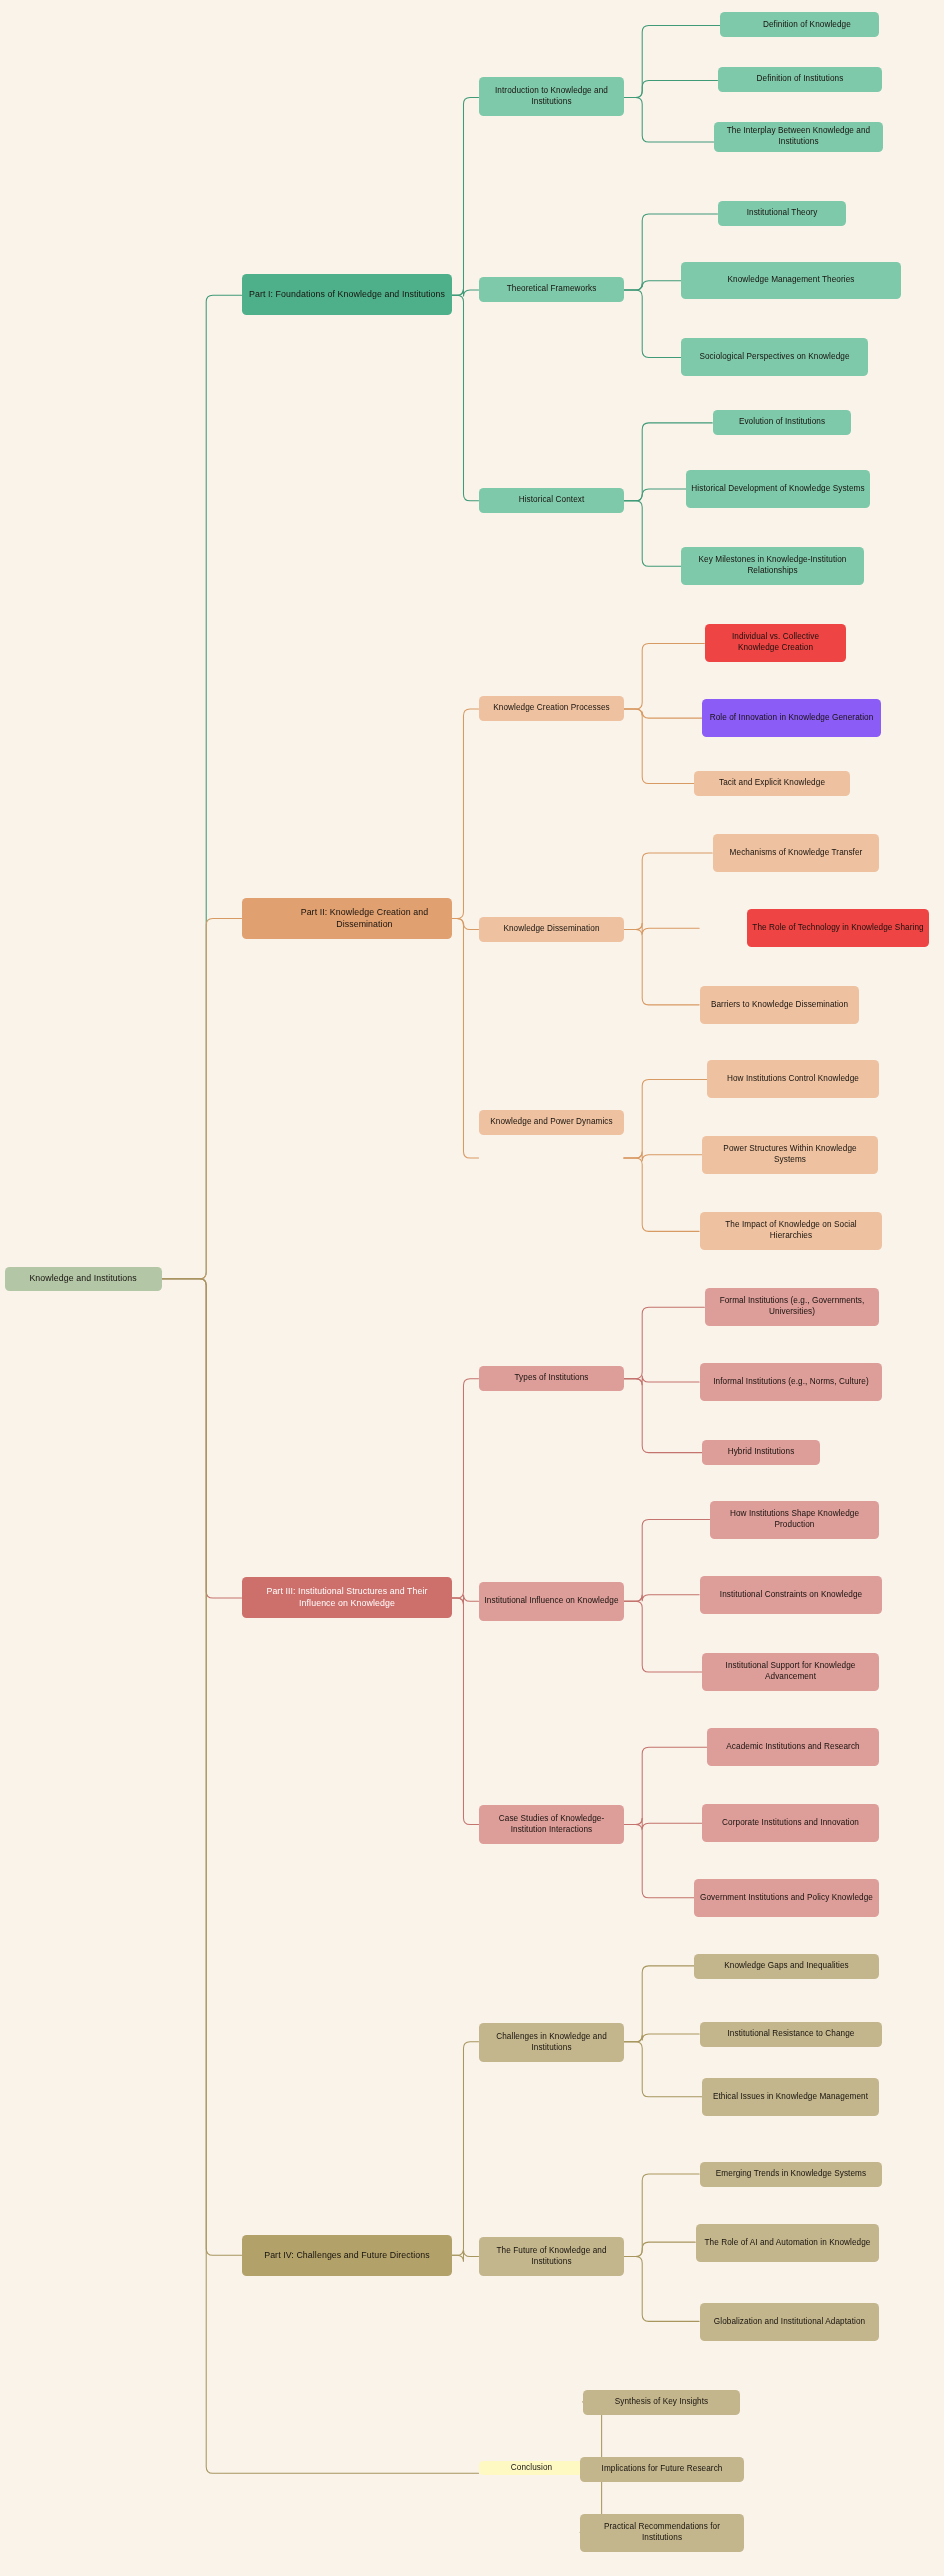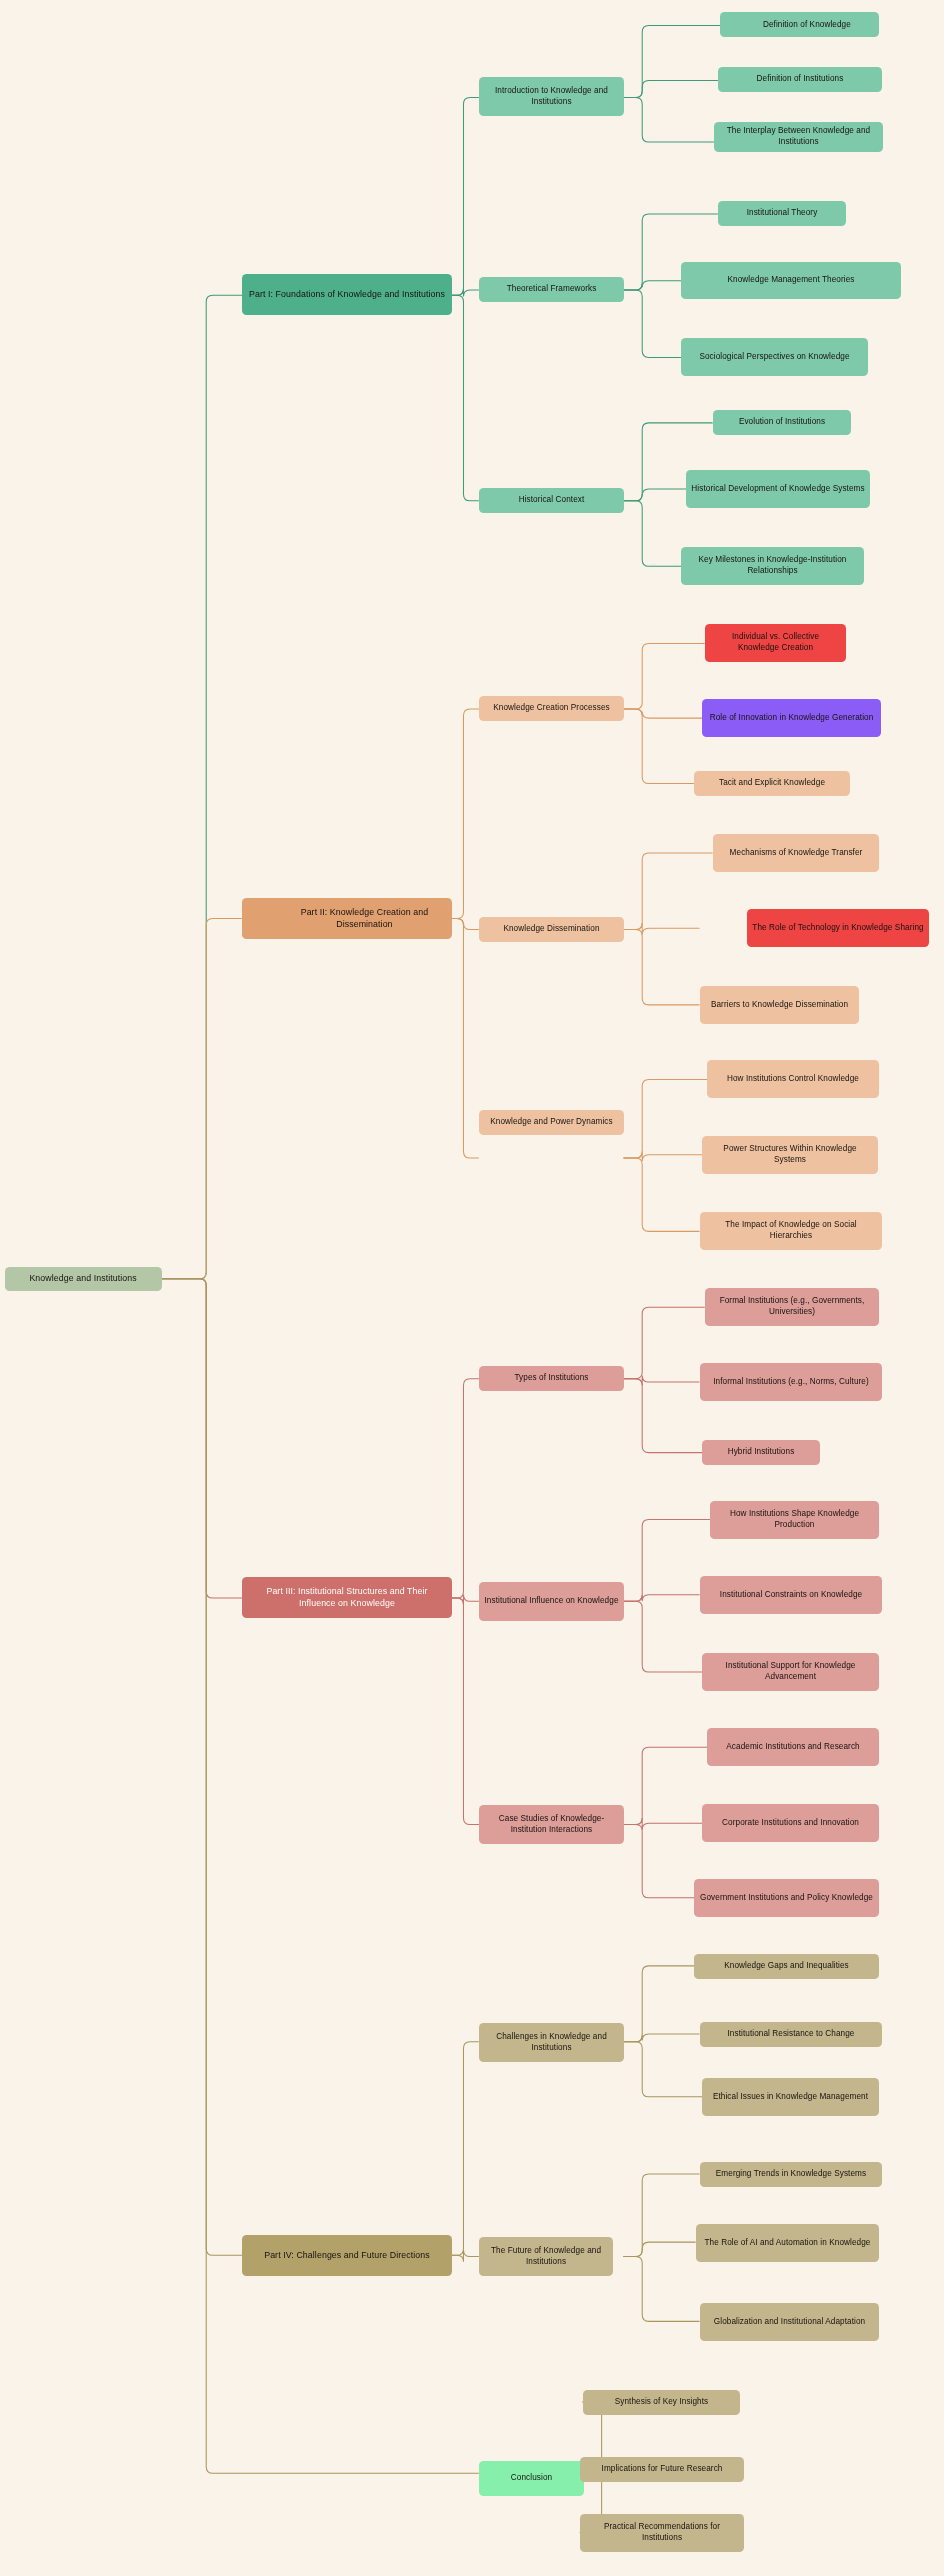--- a/index.html
+++ b/index.html
@@ -214,33 +214,33 @@
     </div>
     <div class="node l3" style="left: 694px; top: 1954px; width: 185px; height: 25px; background: rgb(195, 182, 140); color: rgb(23, 18, 14);">
       <span>Knowledge Gaps and Inequalities</span>
     </div>
     <div class="node l3" style="left: 700px; top: 2022px; width: 182px; height: 25px; background: rgb(195, 182, 140); color: rgb(23, 18, 14);">
       <span>Institutional Resistance to Change</span>
     </div>
     <div class="node l3" style="left: 702px; top: 2078px; width: 177px; height: 38px; background: rgb(195, 182, 140); color: rgb(23, 18, 14);">
       <span>Ethical Issues in Knowledge Management</span>
     </div>
-    <div class="node l2" style="left: 479px; top: 2237px; width: 134px; height: 39px; background: rgb(195, 182, 140); color: rgb(23, 18, 14);">
+    <div class="node l2" style="left: 479px; top: 2237px; width: 145px; height: 39px; background: rgb(195, 182, 140); color: rgb(23, 18, 14);">
       <span>The Future of Knowledge and Institutions</span>
     </div>
     <div class="node l3" style="left: 700px; top: 2162px; width: 182px; height: 25px; background: rgb(195, 182, 140); color: rgb(23, 18, 14);">
       <span>Emerging Trends in Knowledge Systems</span>
     </div>
     <div class="node l3" style="left: 696px; top: 2224px; width: 183px; height: 38px; background: rgb(195, 182, 140); color: rgb(23, 18, 14);">
       <span>The Role of AI and Automation in Knowledge</span>
     </div>
     <div class="node l3" style="left: 700px; top: 2303px; width: 179px; height: 38px; background: rgb(195, 182, 140); color: rgb(23, 18, 14);">
       <span>Globalization and Institutional Adaptation</span>
     </div>
-    <div class="node l2" style="left: 479px; top: 2461px; width: 105px; height: 35px; background: #86efac; color: rgb(23, 18, 14);">
+    <div class="node l2" style="left: 479px; top: 2461px; width: 105px; height: 14px; background: #fef9c3; color: rgb(23, 18, 14);">
       <span>Conclusion</span>
     </div>
     <div class="node l3" style="left: 583px; top: 2390px; width: 157px; height: 25px; background: rgb(195, 182, 140); color: rgb(23, 18, 14);">
       <span>Synthesis of Key Insights</span>
     </div>
     <div class="node l3" style="left: 580px; top: 2457px; width: 164px; height: 25px; background: rgb(195, 182, 140); color: rgb(23, 18, 14);">
       <span>Implications for Future Research</span>
     </div>
     <div class="node l3" style="left: 580px; top: 2514px; width: 164px; height: 38px; background: rgb(195, 182, 140); color: rgb(23, 18, 14);">
       <span>Practical Recommendations for Institutions</span>

